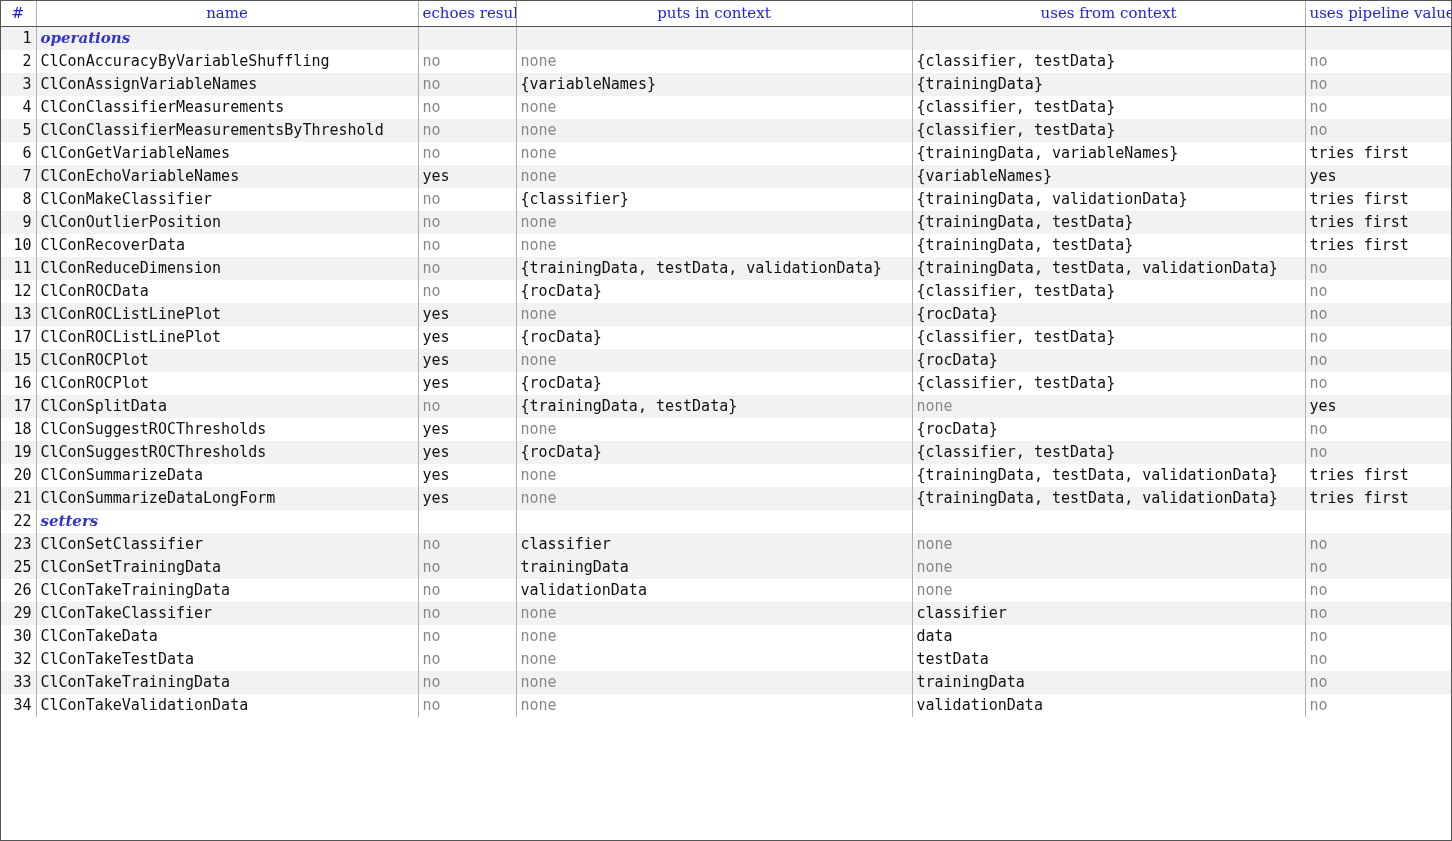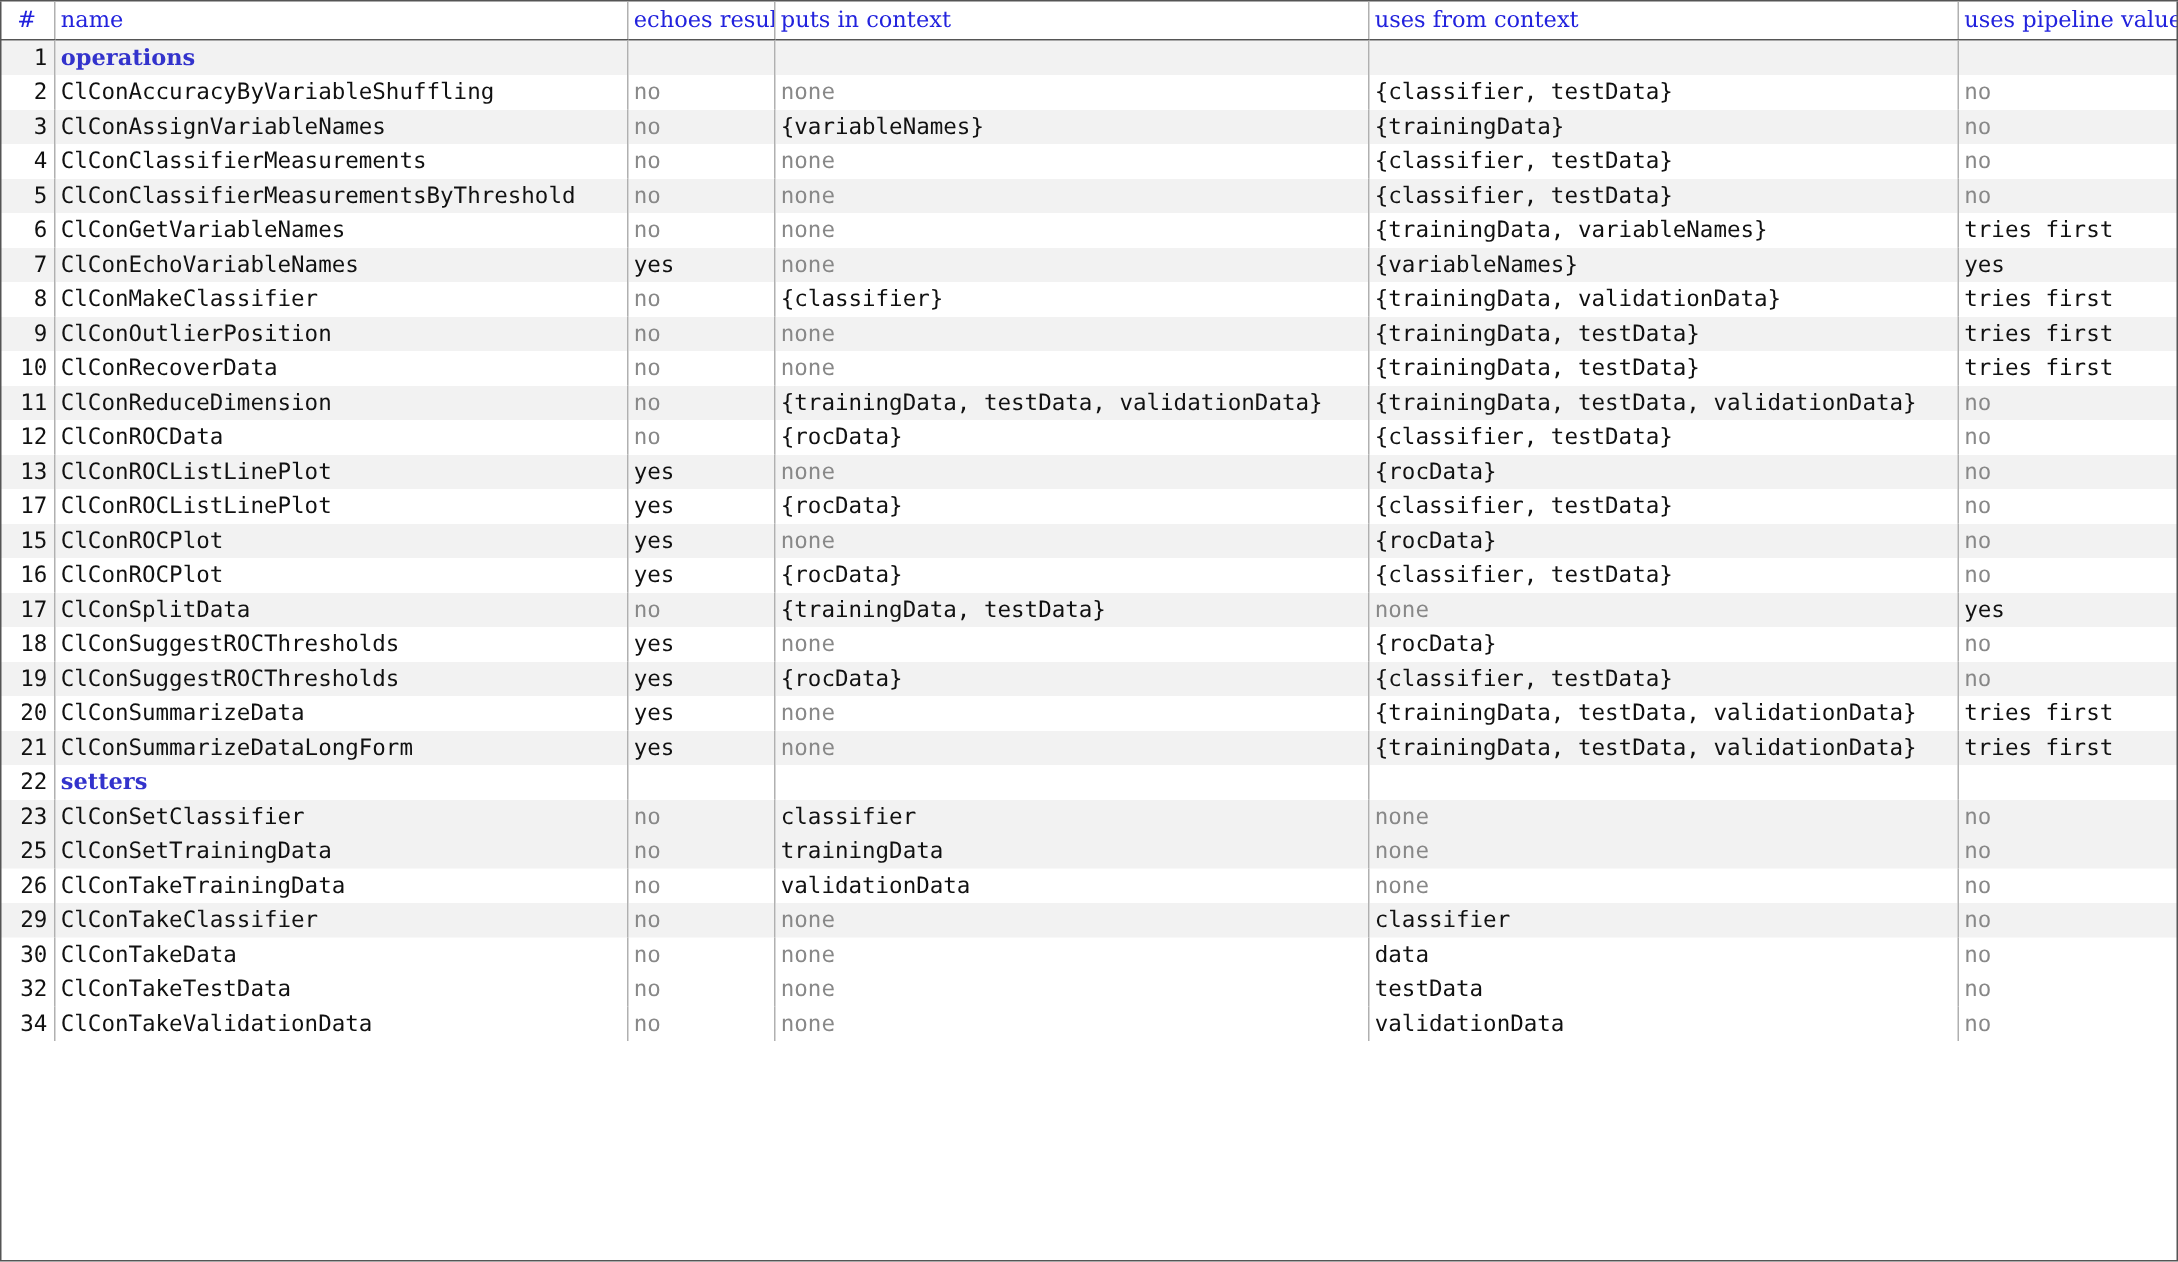--- a/index.html
+++ b/index.html
@@ -38,21 +38,21 @@
   }
   
   #grid th.vr, #grid td.vr {
     border-left: 1px solid #b0b0b0;
   }
   #grid thead th {
     font-family: "DejaVu Serif", serif;
     font-weight: normal;
     color: #2222dd;
     font-size: 15px;
-    text-align: left;
+    text-align: center;
     border-bottom: 1px solid #555555;
     background: #ffffff;
     height: 25px;
     line-height: 25px;
   }
   #grid thead th.num {
     text-align: center;
   }
   
   #grid tbody tr.odd td { background: #f2f2f2; }
@@ -62,20 +62,21 @@
     text-align: right;
     padding-right: 7px;
     color: #111111;
     font-family: "DejaVu Sans Mono", monospace;
     font-size: 15px;
   }
   td.mono { color: #111111; }
   td.dim  { color: #888888; }
   td.section {
     font-family: "DejaVu Serif", serif;
+    font-style: italic;
     font-weight: bold;
     color: #3333cc;
     font-size: 14px;
   }
   #frame {
     position: relative;
     width: 1452px;
     height: 841px;
     border-top: 1px solid #555555;
     border-bottom: 1px solid #555555;
@@ -333,20 +334,28 @@
           <td class="vr dim">no</td>
         </tr>
         <tr class="even">
           <td class="num">32</td>
           <td class="vr mono">ClConTakeTestData</td>
           <td class="vr dim">no</td>
           <td class="vr dim">none</td>
           <td class="vr mono">testData</td>
           <td class="vr dim">no</td>
         </tr>
+        <tr class="odd">
+          <td class="num">33</td>
+          <td class="vr mono">ClConTakeTrainingData</td>
+          <td class="vr dim">no</td>
+          <td class="vr dim">none</td>
+          <td class="vr mono">trainingData</td>
+          <td class="vr dim">no</td>
+        </tr>
         <tr class="even">
           <td class="num">34</td>
           <td class="vr mono">ClConTakeValidationData</td>
           <td class="vr dim">no</td>
           <td class="vr dim">none</td>
           <td class="vr mono">validationData</td>
           <td class="vr dim">no</td>
         </tr>
       </tbody>
   </table>

